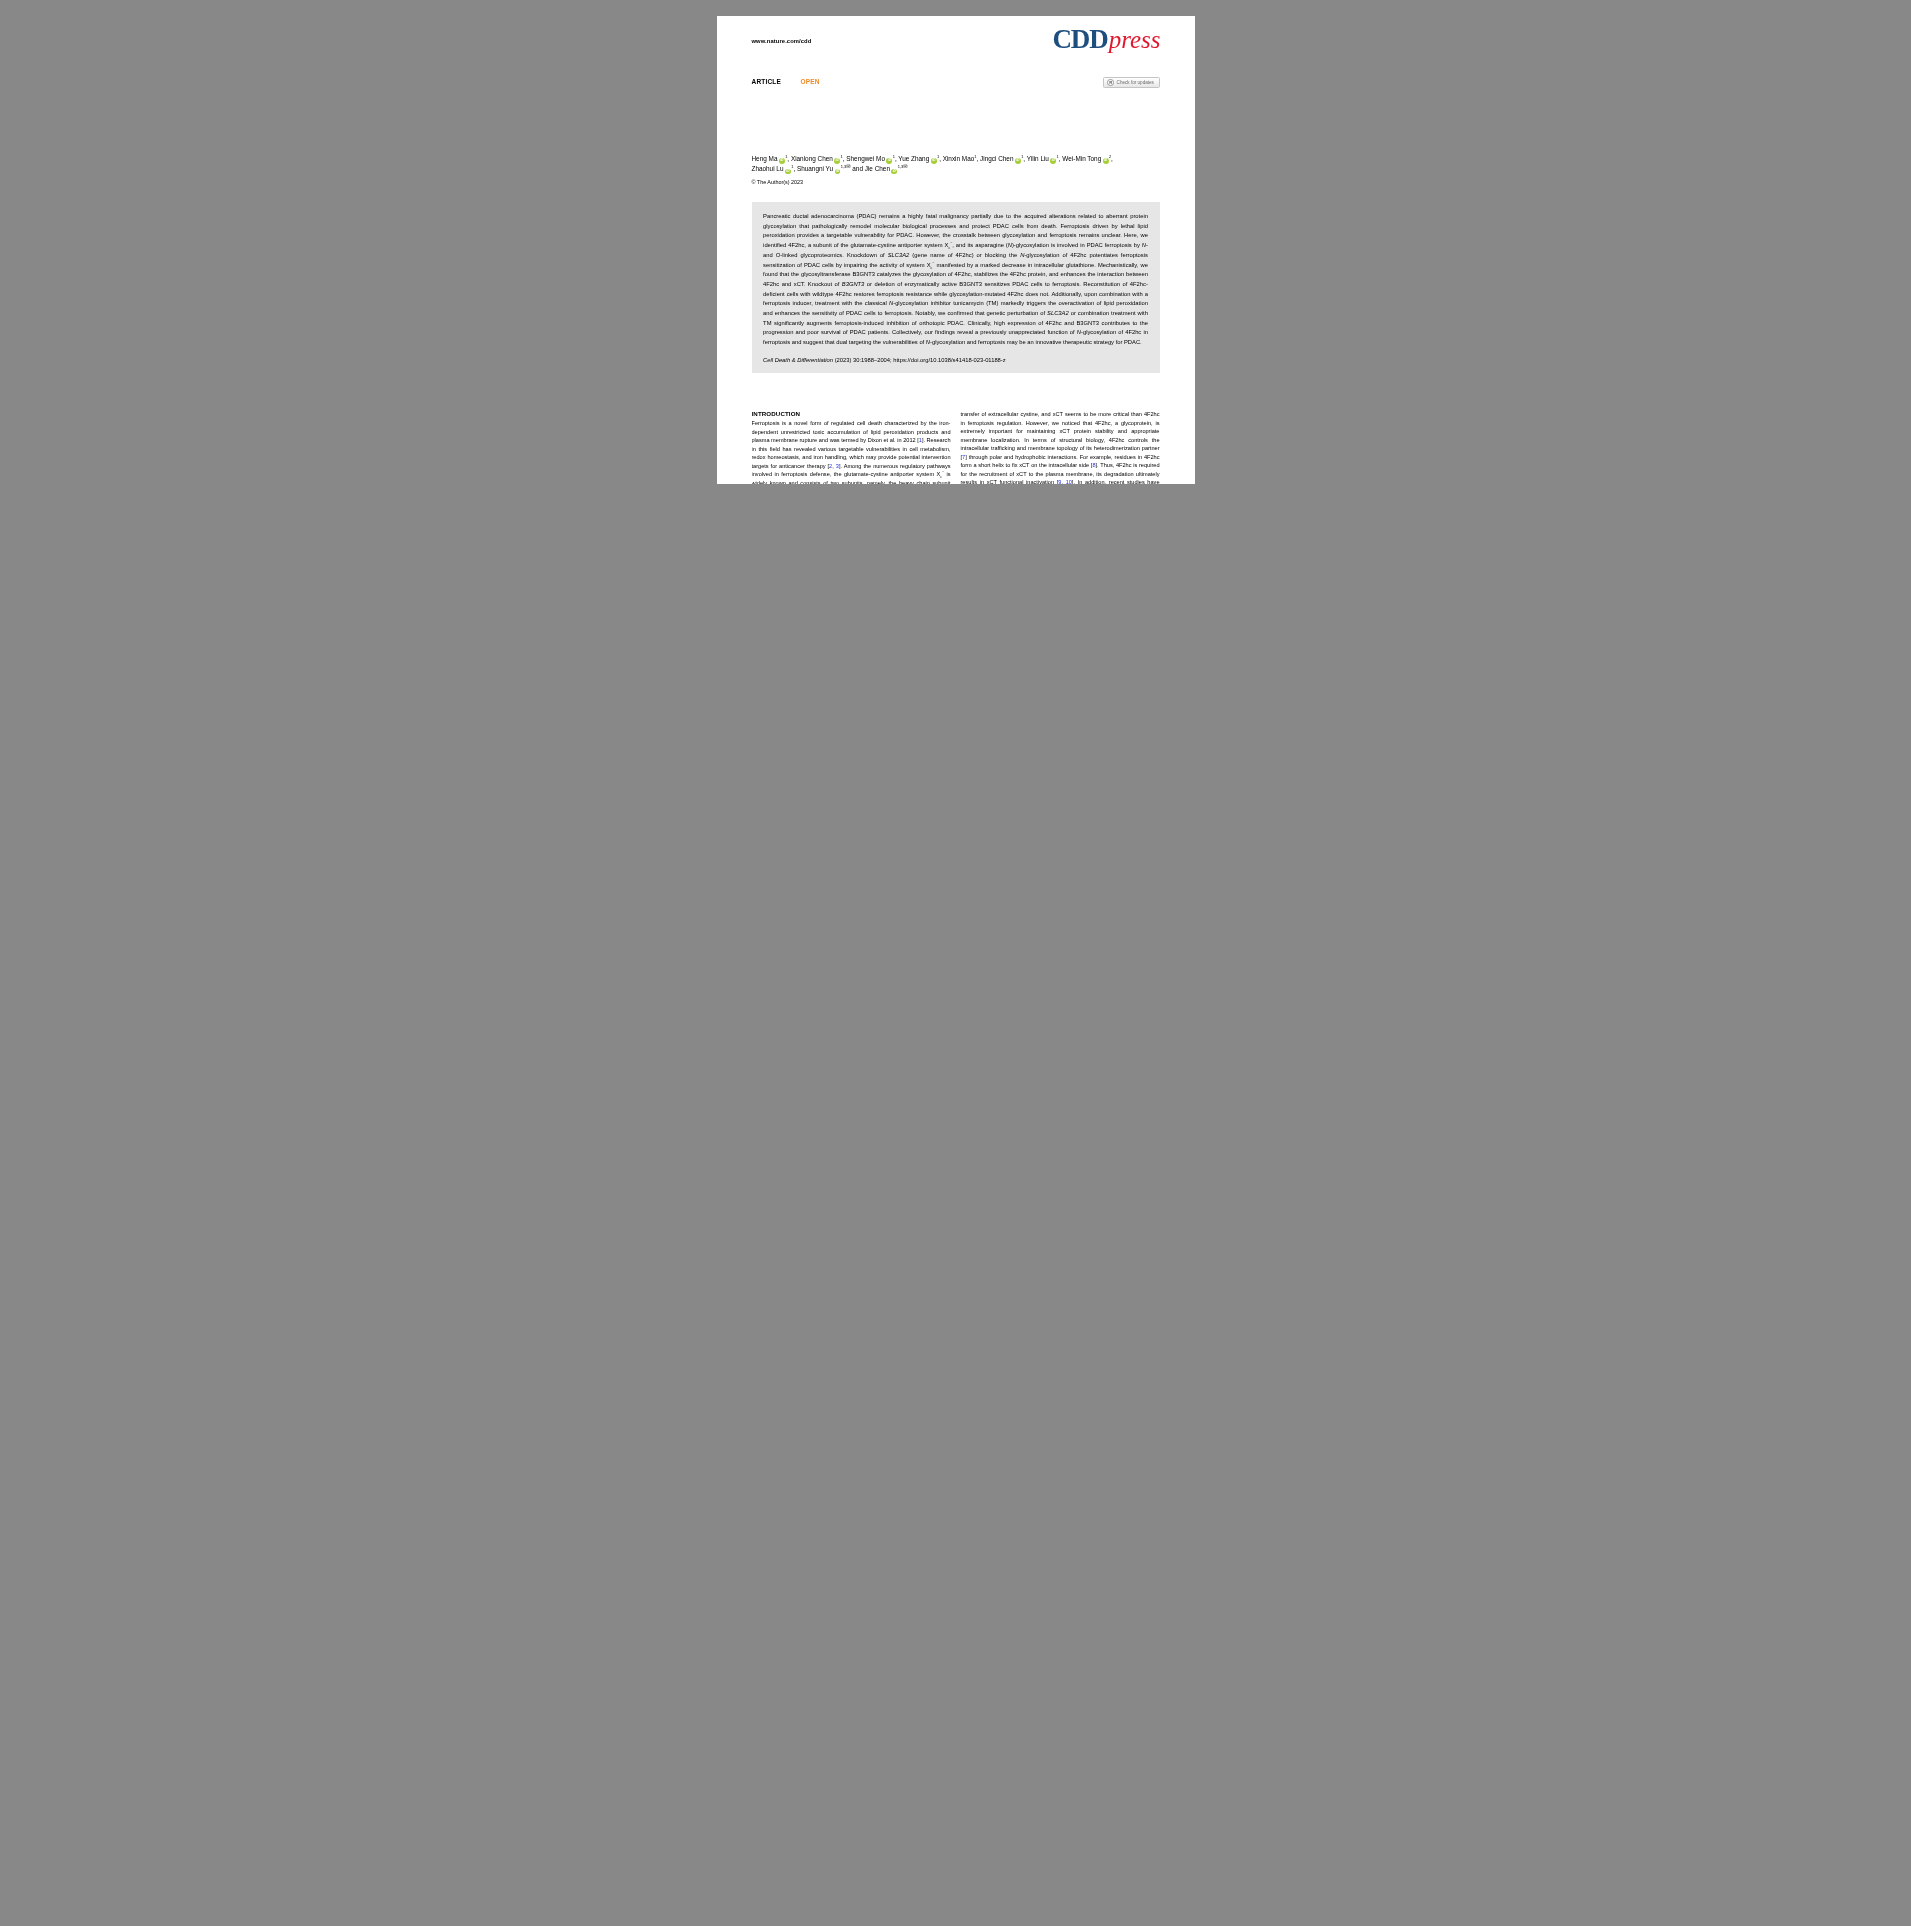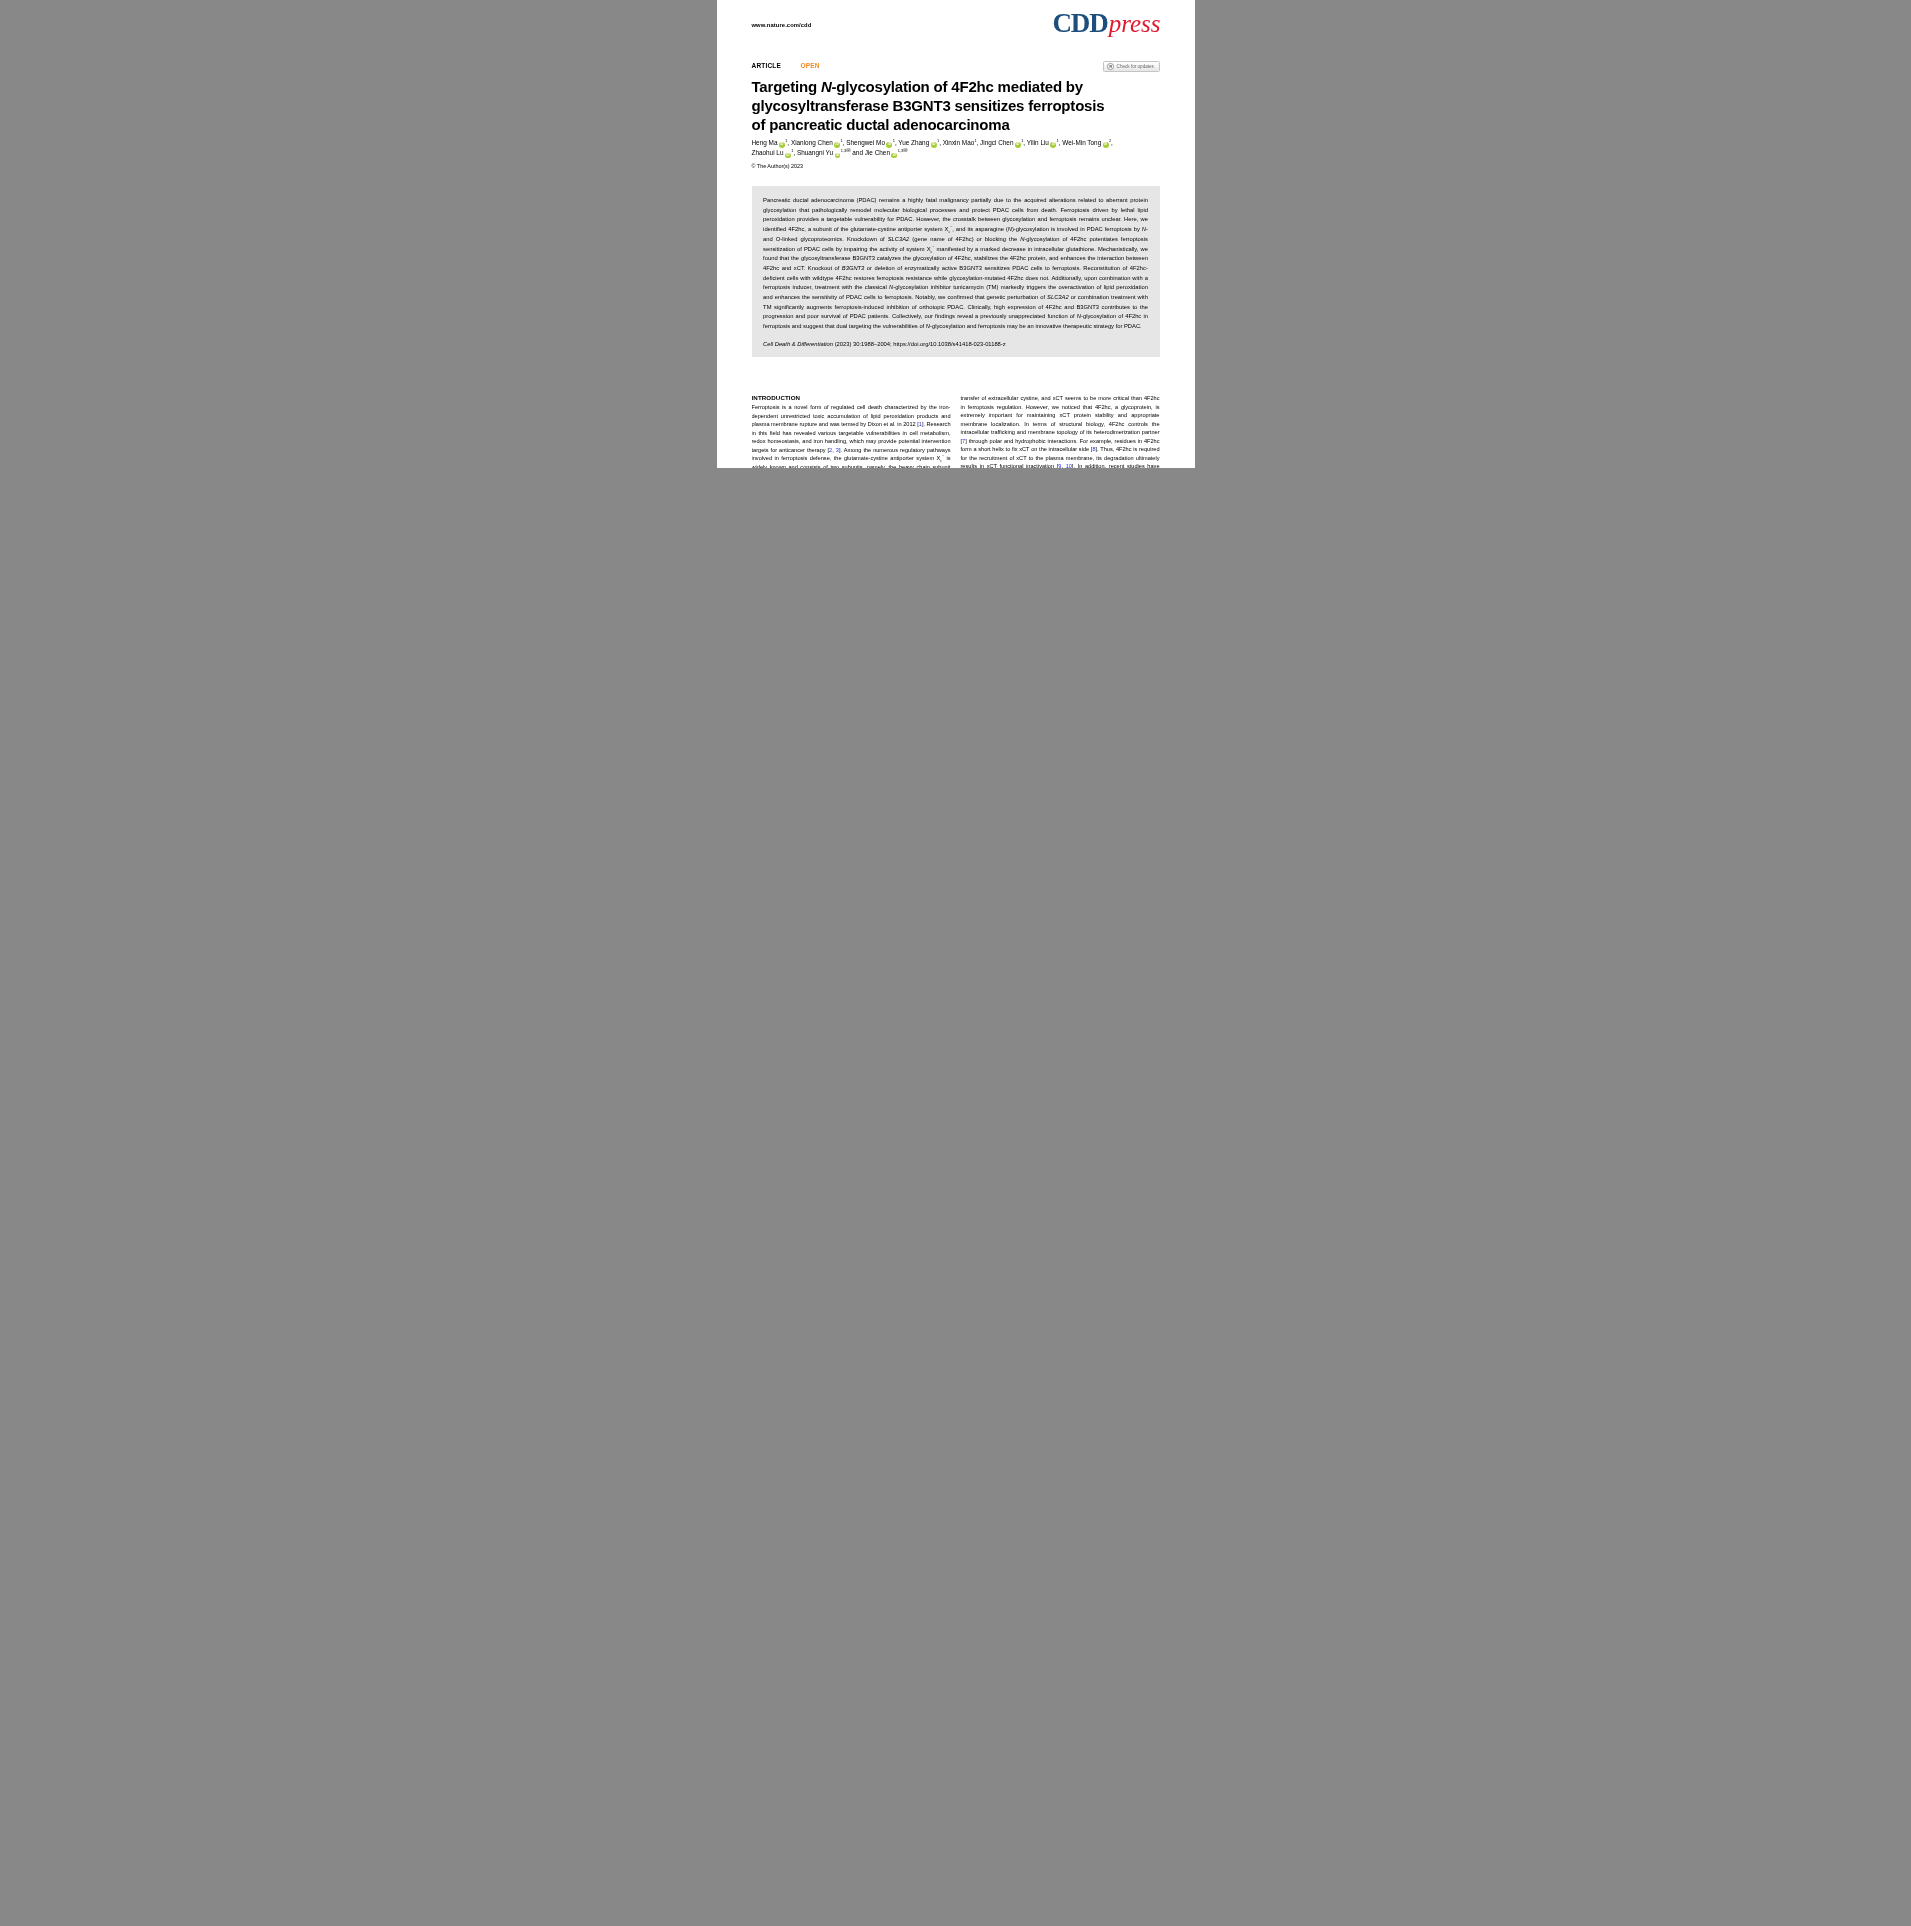--- a/index.html
+++ b/index.html
@@ -1,17 +1,17 @@
 <!DOCTYPE html>
 <html style="font-size:6.2px"><head>
 <meta charset="utf-8">
 <style>
   html,body{margin:0;padding:0;background:#888;}
   .page{
-    position:relative; width:478px; height:468px; margin:0 auto;
+    position:relative; width:478px; height:468px; margin:16px auto;
     background:#ffffff; font-family:"Liberation Sans", sans-serif; color:#000;
     overflow:hidden;
   }
   
   .header-url{position:absolute; left:35px; top:22.3px; font-size:5.8px; font-weight:bold; letter-spacing:0.1px;}
   .logo{position:absolute; right:34px; top:7.7px; font-family:"Liberation Serif", serif; white-space:nowrap;}
   .logo-cdd{font-size:27px; font-weight:bold; color:#1d4e7e; letter-spacing:-1.2px;}
   .logo-press{font-size:25px; font-style:italic; font-weight:500; color:#e0192e; margin-left:1.2px;}
   
   .article-row{position:absolute; left:35px; top:62px;}
@@ -75,25 +75,20 @@
     <span class="open-label">OPEN</span>
   </div>
 
   <div class="check-badge">
     <span class="check-icon">
         <span class="bookmark"></span>
       </span>
     <span class="check-text">Check for updates</span>
   </div>
 
-  <h1 class="title">
-    <div class="tl"><span>Targeting </span><span class="i">N</span><span>-glycosylation of 4F2hc mediated by</span></div>
-    <div class="tl"><span>glycosyltransferase B3GNT3 sensitizes ferroptosis</span></div>
-    <div class="tl"><span>of pancreatic ductal adenocarcinoma</span></div>
-  </h1>
 
   <div class="authors">
     <div class="a-line"><span>Heng Ma</span><span class="orcid">iD</span><span class="sup">1</span><span>, Xianlong Chen</span><span class="orcid">iD</span><span class="sup">1</span><span>, Shengwei Mo</span><span class="orcid">iD</span><span class="sup">1</span><span>, Yue Zhang</span><span class="orcid">iD</span><span class="sup">1</span><span>, Xinxin Mao</span><span class="sup">1</span><span>, Jingci Chen</span><span class="orcid">iD</span><span class="sup">1</span><span>, Yilin Liu</span><span class="orcid">iD</span><span class="sup">1</span><span>, Wei-Min Tong</span><span class="orcid">iD</span><span class="sup">2</span><span>,</span></div>
     <div class="a-line"><span>Zhaohui Lu</span><span class="orcid">iD</span><span class="sup">1</span><span>, Shuangni Yu</span><span class="orcid">iD</span><span class="sup">1,3</span><span class="env">✉</span><span> and Jie Chen</span><span class="orcid">iD</span><span class="sup">1,3</span><span class="env">✉</span></div>
   </div>
 
   <div class="copyright">© The Author(s) 2023</div>
 
   <div class="abstract">
     <p class="ab-body"><span>Pancreatic ductal adenocarcinoma (PDAC) remains a highly fatal malignancy partially due to the acquired alterations related to aberrant protein glycosylation that pathologically remodel molecular biological processes and protect PDAC cells from death. Ferroptosis driven by lethal lipid peroxidation provides a targetable vulnerability for PDAC. However, the crosstalk between glycosylation and ferroptosis remains unclear. Here, we identified 4F2hc, a subunit of the glutamate-cystine antiporter system X</span><span class="sub">c</span><span class="sup">−</span><span>, and its asparagine (</span><span class="i">N</span><span>)-glycosylation is involved in PDAC ferroptosis by </span><span class="i">N</span><span>- and </span><span class="i">O</span><span>-linked glycoproteomics. Knockdown of </span><span class="i">SLC3A2</span><span> (gene name of 4F2hc) or blocking the </span><span class="i">N</span><span>-glycosylation of 4F2hc potentiates ferroptosis sensitization of PDAC cells by impairing the activity of system X</span><span class="sub">c</span><span class="sup">−</span><span> manifested by a marked decrease in intracellular glutathione. Mechanistically, we found that the glycosyltransferase B3GNT3 catalyzes the glycosylation of 4F2hc, stabilizes the 4F2hc protein, and enhances the interaction between 4F2hc and xCT. Knockout of </span><span class="i">B3GNT3</span><span> or deletion of enzymatically active B3GNT3 sensitizes PDAC cells to ferroptosis. Reconstitution of 4F2hc-deficient cells with wildtype 4F2hc restores ferroptosis resistance while glycosylation-mutated 4F2hc does not. Additionally, upon combination with a ferroptosis inducer, treatment with the classical </span><span class="i">N</span><span>-glycosylation inhibitor tunicamycin (TM) markedly triggers the overactivation of lipid peroxidation and enhances the sensitivity of PDAC cells to ferroptosis. Notably, we confirmed that genetic perturbation of </span><span class="i">SLC3A2</span><span> or combination treatment with TM significantly augments ferroptosis-induced inhibition of orthotopic PDAC. Clinically, high expression of 4F2hc and B3GNT3 contributes to the progression and poor survival of PDAC patients. Collectively, our findings reveal a previously unappreciated function of </span><span class="i">N</span><span>-glycosylation of 4F2hc in ferroptosis and suggest that dual targeting the vulnerabilities of </span><span class="i">N</span><span>-glycosylation and ferroptosis may be an innovative therapeutic strategy for PDAC.</span></p>

